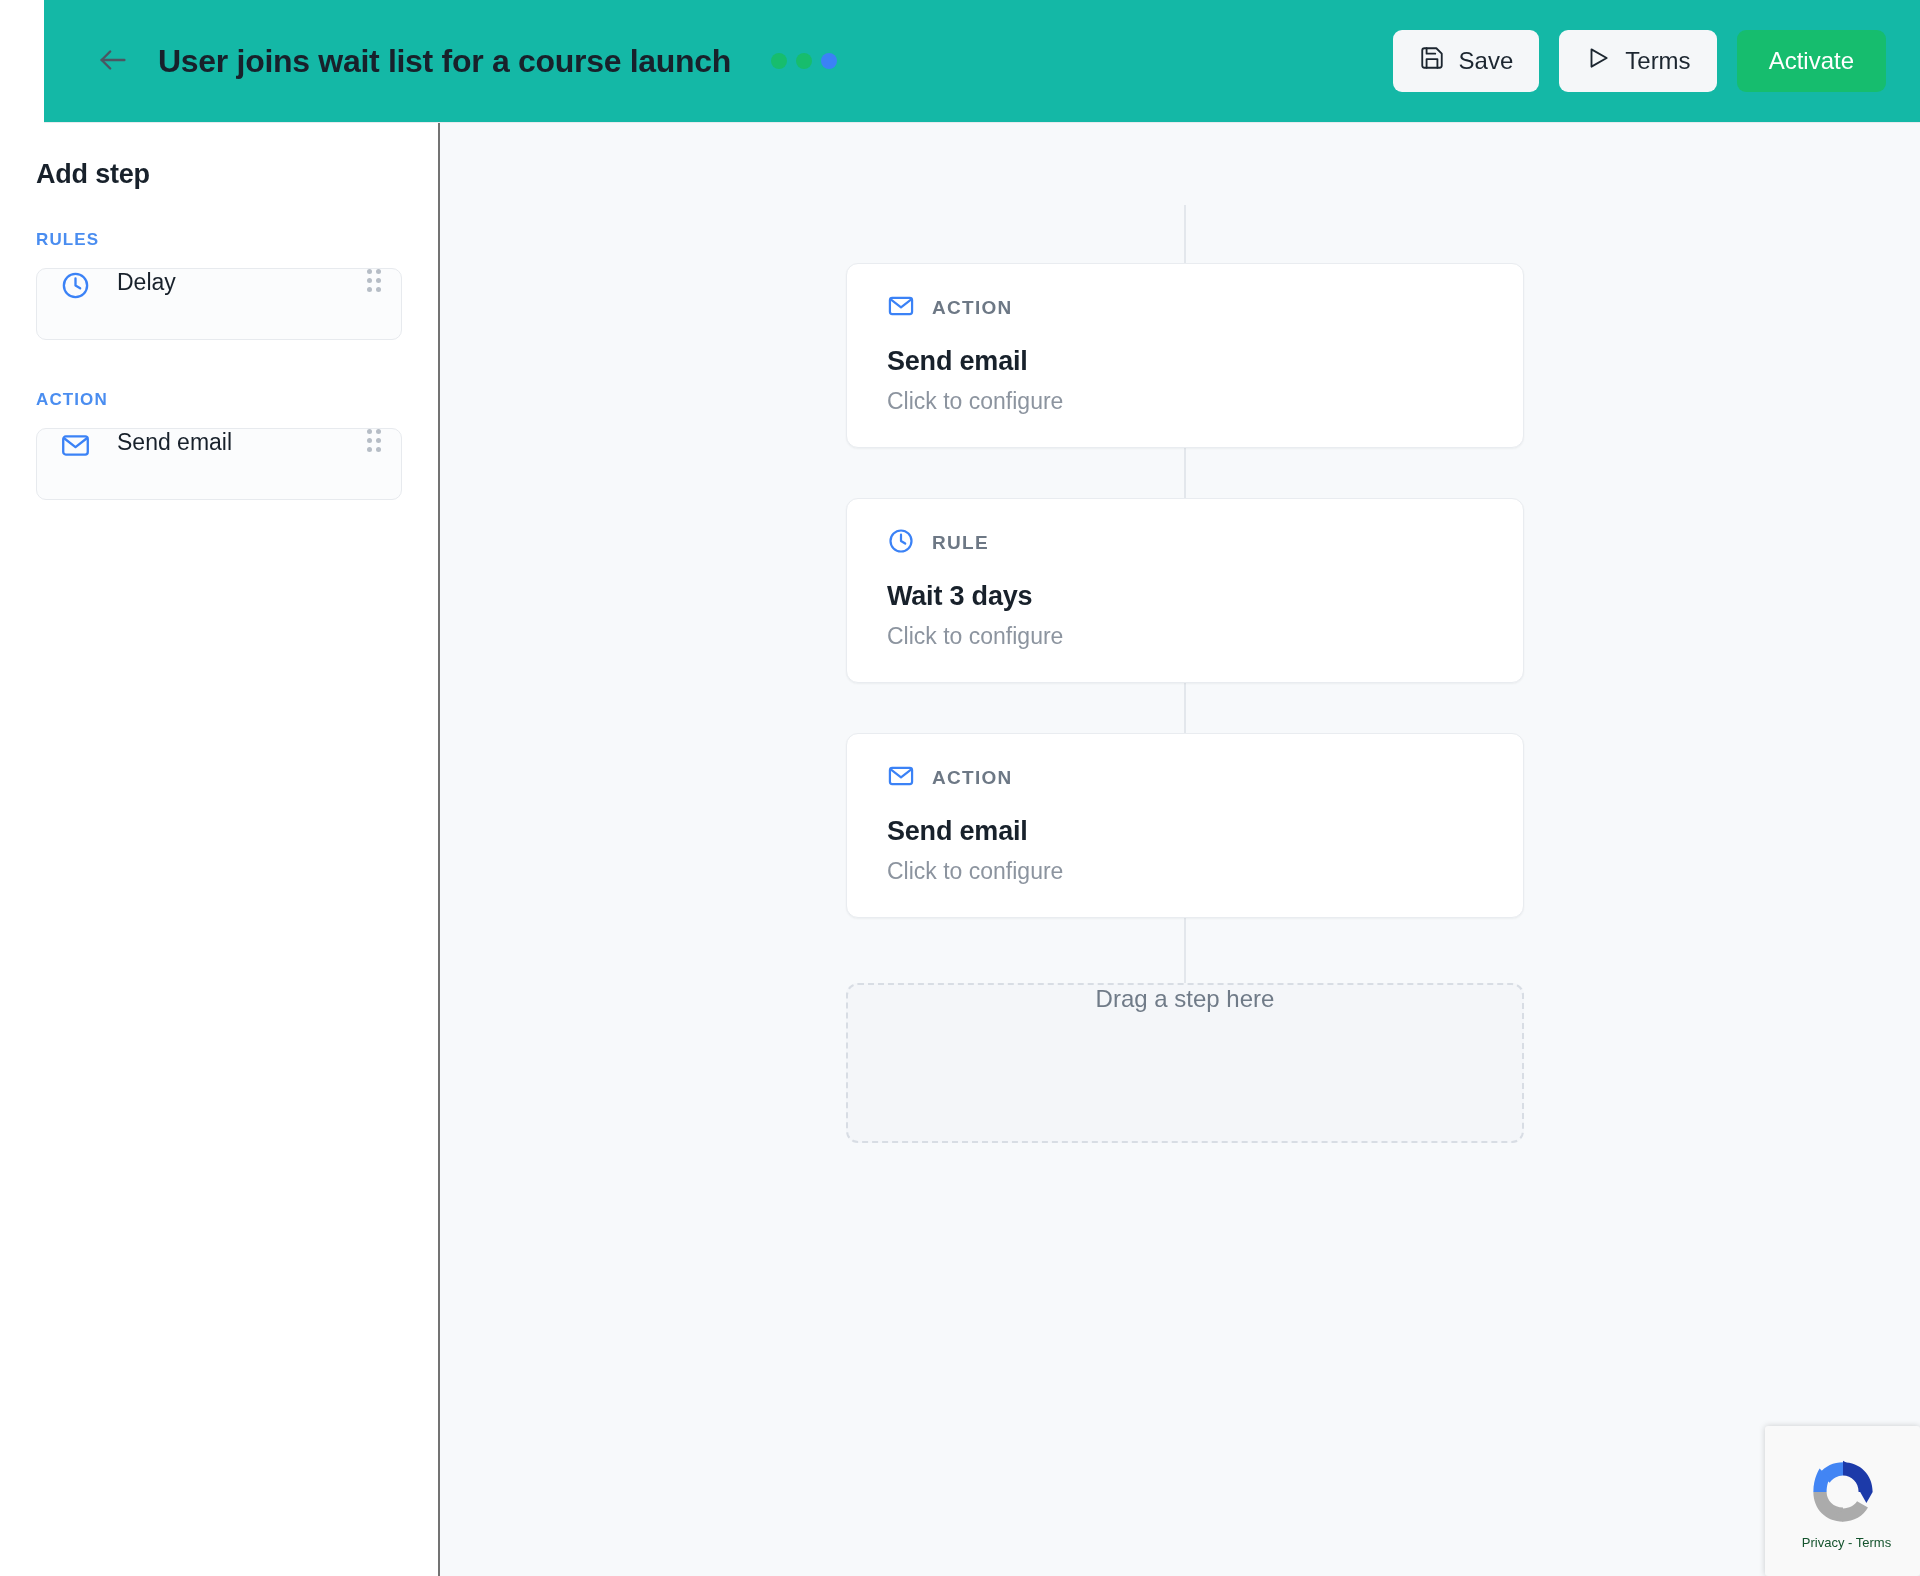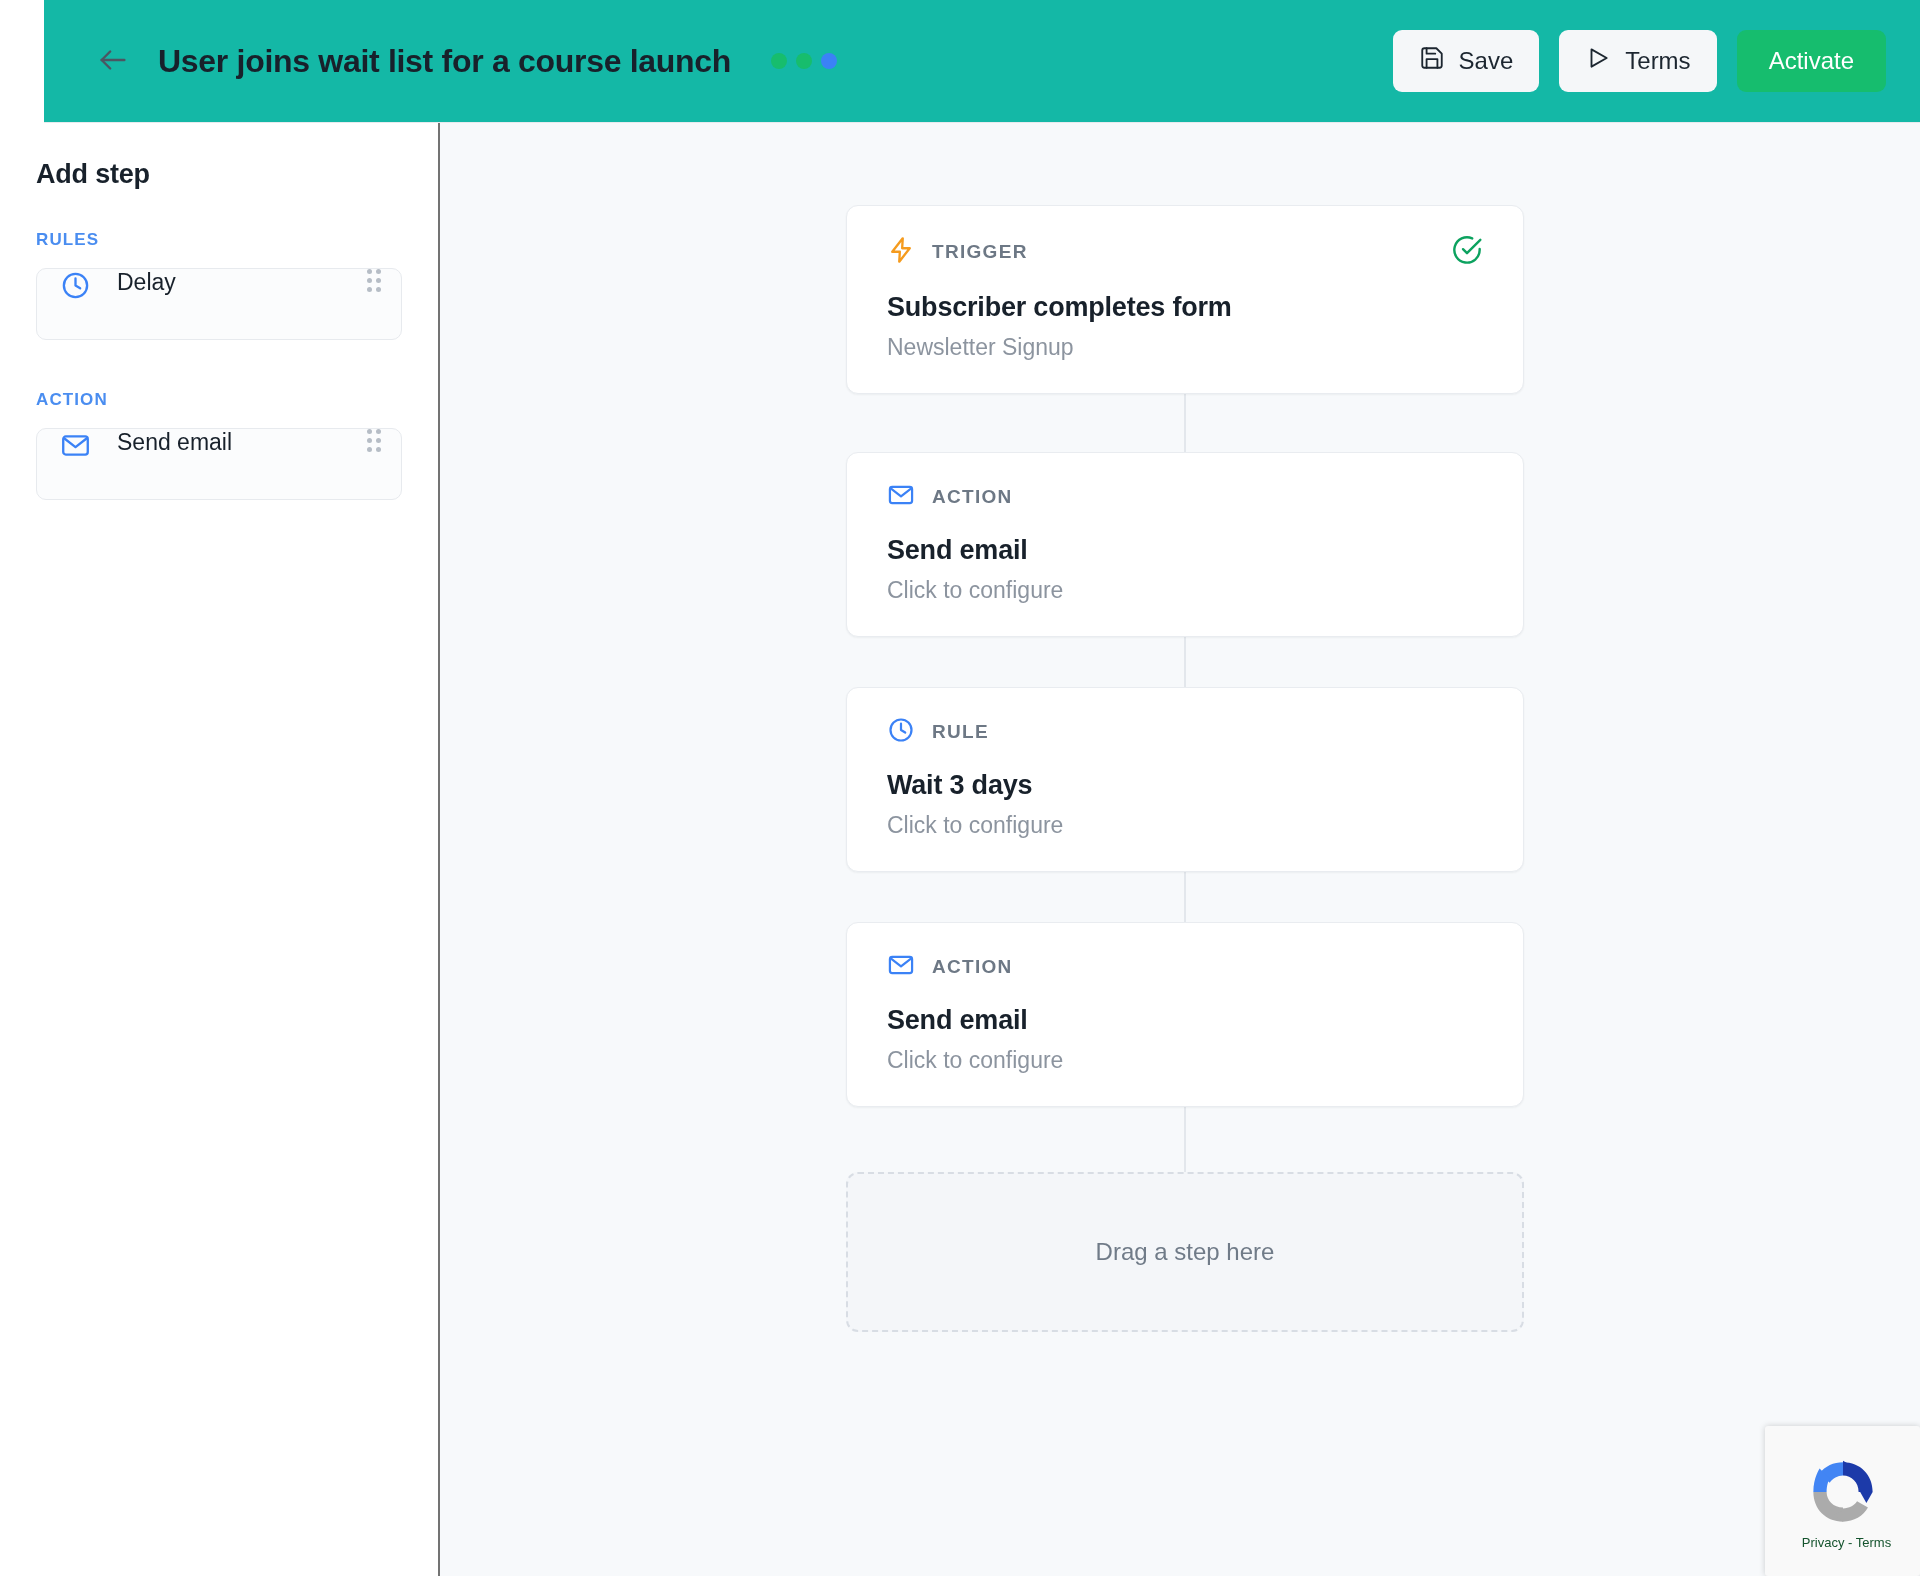--- a/index.html
+++ b/index.html
@@ -188,21 +188,21 @@
     background: #e3e7ec;
     margin: 0 auto;
     position: relative;
     z-index: 1;
   }
   .dropzone {
     border: 2px dashed #d8dde4;
     border-radius: 12px;
     background: #f4f6f9;
     height: 160px;
-    display: flex; align-items: center; justify-content: center;
+    display: flex; justify-content: center;
     font-size: 24px;
     color: #707b88;
     position: relative;
     z-index: 2;
   }
 
   
   .recaptcha {
     position: absolute;
     right: 0px;
@@ -319,38 +319,20 @@
             <i></i>
             <i></i>
             <i></i>
         </span>
       </div>
     </div>
 
     <div class="canvas">
       <div class="flow">
 
-        <div class="node">
-          <div class="node-head">
-            <span>
-              <svg width="28" height="28" viewBox="0 0 24 24" fill="none" stroke="#f59b1e" stroke-width="2" stroke-linecap="round" stroke-linejoin="round">
-                <polygon points="13.5,2 4.5,13.5 11,13.5 10.5,22 19.5,10.5 13,10.5"></polygon>
-              </svg>
-            </span>
-            <span class="node-kind">TRIGGER</span>
-            <span class="node-check">
-              <svg width="32" height="32" viewBox="0 0 24 24" fill="none" stroke="#0ca25f" stroke-width="1.8" stroke-linecap="round" stroke-linejoin="round">
-                <path d="M21.5 11.2V12a9.5 9.5 0 1 1-5.6-8.7"></path>
-                  <polyline points="22,4.4 12,14.4 9,11.4"></polyline>
-              </svg>
-            </span>
-          </div>
-          <div class="node-title">Subscriber completes form</div>
-          <div class="node-sub">Newsletter Signup</div>
-        </div>
 
         <div class="connector" style="height:58px"></div>
 
         <div class="node">
           <div class="node-head">
             <span>
               <svg width="28" height="28" viewBox="0 0 24 24" fill="none" stroke="#3b82f6" stroke-width="1.9" stroke-linecap="round" stroke-linejoin="round">
                 <rect x="2.5" y="5" width="19" height="14" rx="2"></rect>
                   <polyline points="3.2,6.4 12,13.2 20.8,6.4"></polyline>
               </svg>

